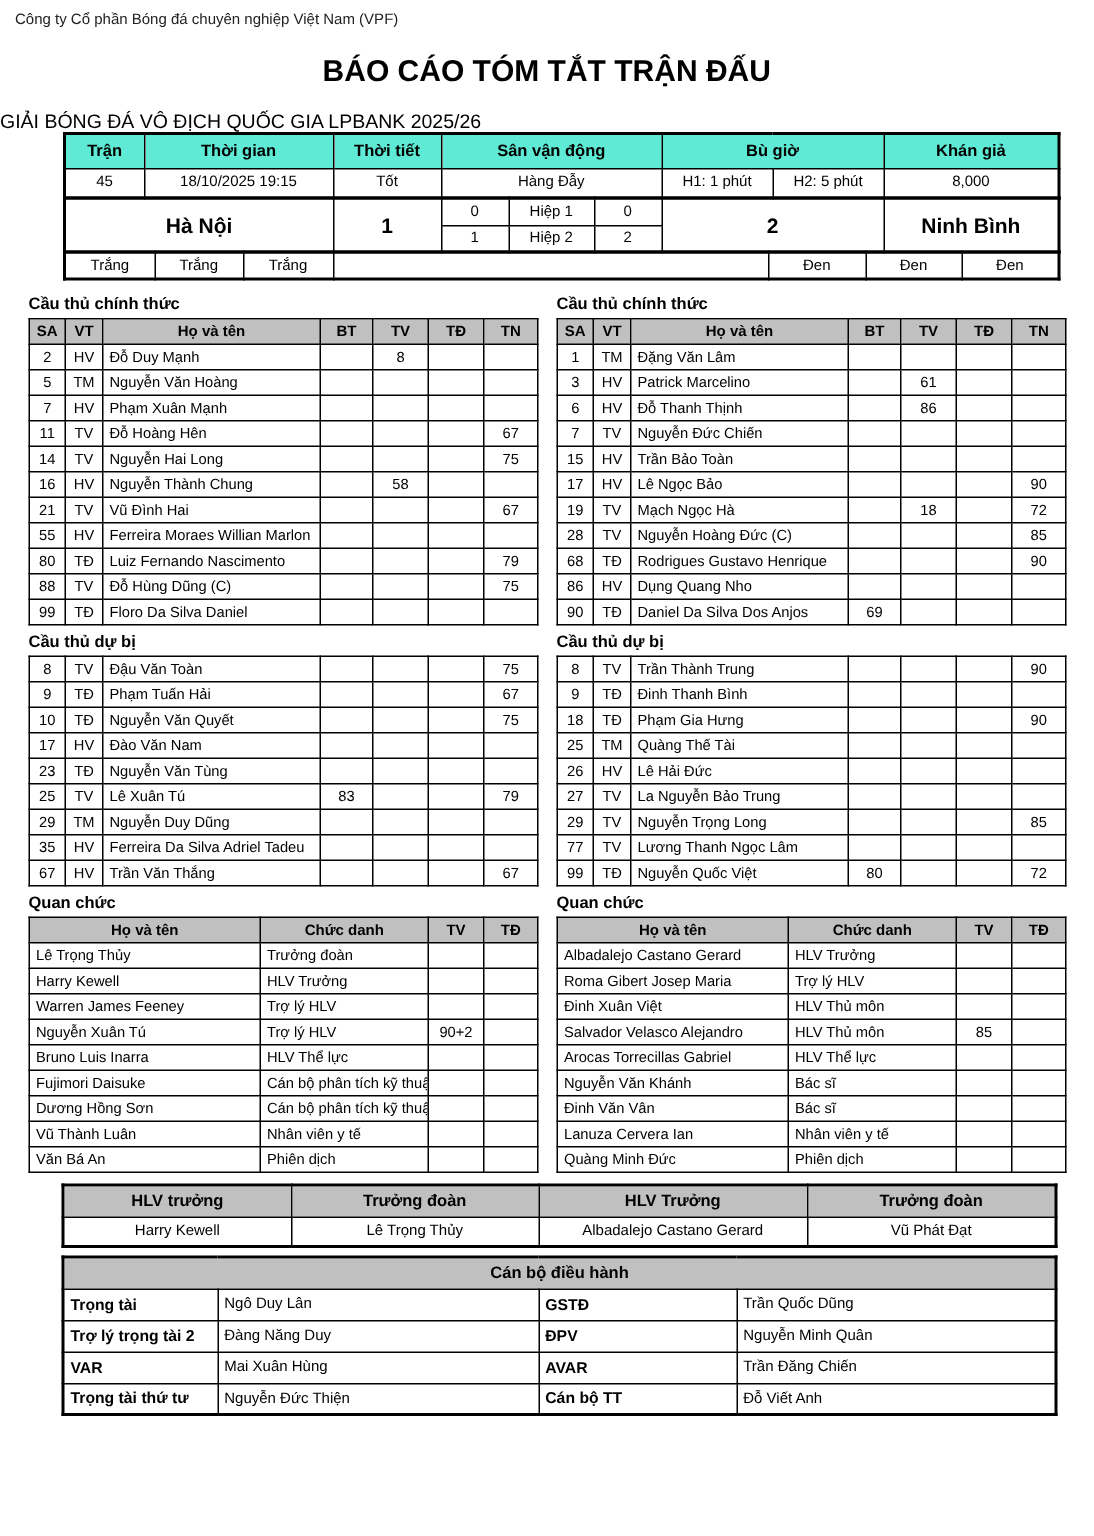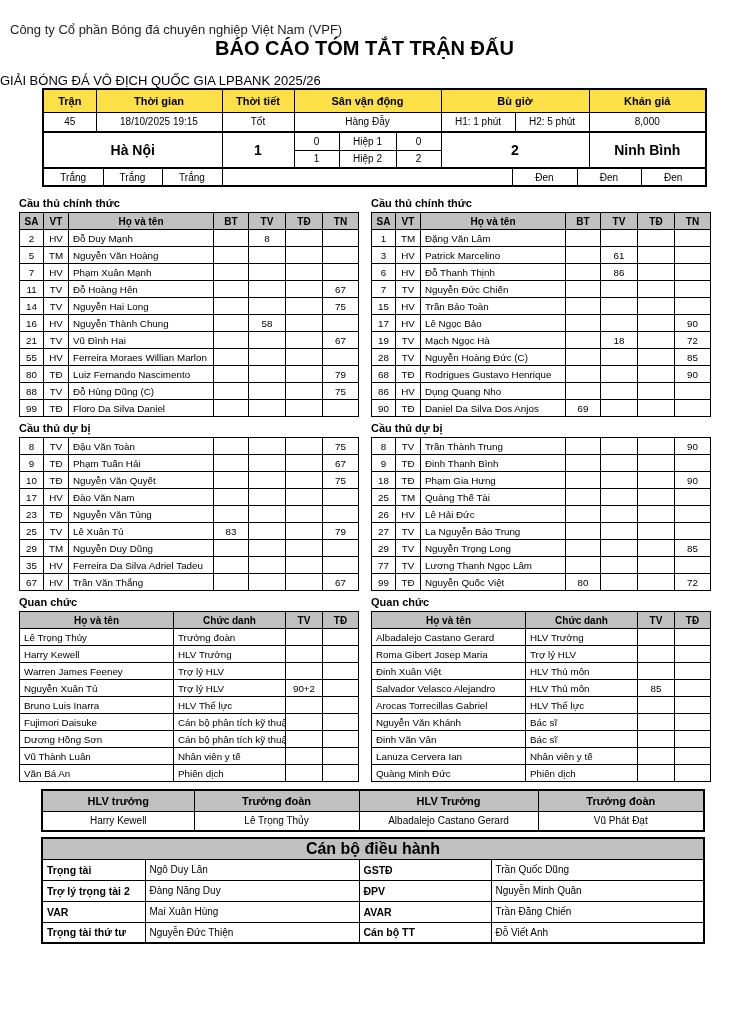--- a/index.html
+++ b/index.html
@@ -3,27 +3,27 @@
 <meta charset="utf-8">
 <style>
   * { box-sizing: border-box; }
   html, body { margin: 0; padding: 0; }
   body {
     width: 729px; height: 1024px; overflow: hidden;
     background: #ffffff; color: #000000;
     font-family: "Liberation Sans", sans-serif;
   }
   .page { position: relative; width: 729px; height: 1024px; padding-top: 22px; }
-  .org-note { position: absolute; top: 22px; left: 10px; font-size: 13px; color: #222; }
+  .org-note { position: absolute; top: 8px; left: 10px; font-size: 10px; color: #222; }
   .title { text-align: center; font-size: 20px; font-weight: bold; line-height: 24px; margin-top: 14px; }
   .subtitle { text-align: left; font-size: 13px; line-height: 15px; margin-top: 13px; }
 
   table.tbl { border-collapse: collapse; table-layout: fixed; }
   .tbl th, .tbl td { border: 1px solid #000; overflow: hidden; white-space: nowrap; text-align: center; padding: 0 2px; }
-  .gray th, th.gray { background: #fde047; }
+  .gray th, th.gray { background: #5eead4; }
 
   
   .info-a, .info-b, .info-c { width: 663px; margin-left: 42px; border: 2px solid #000; }
   .info-b, .info-c { margin-top: -2px; }
   .info-a th { height: 23px; font-size: 11px; }
   .info-a td { height: 20px; font-size: 10px; }
   .info-b td { height: 18px; font-size: 10px; }
   .info-b td.team { font-weight: bold; font-size: 14px; }
   .info-b td.bigscore { font-weight: bold; font-size: 14px; }
   .info-c td { height: 18px; font-size: 10px; }
@@ -35,21 +35,21 @@
   .ptable th, .otable th { height: 17px; font-size: 10px; font-weight: bold; background: #c0c0c0; }
   .ptable td, .otable td { height: 17px; font-size: 9.8px; }
   .tbl td.left, .tbl th.left { text-align: left; padding-left: 4px; }
   .tbl td.bold { font-weight: bold; font-size: 10.5px; }
 
   
   .hlv { width: 662px; margin-left: 41px; margin-top: 7px; border: 2px solid #000; }
   .hlv th { height: 21px; font-size: 11px; background: #c0c0c0; }
   .hlv td { height: 20px; font-size: 10px; }
   .canbo { width: 662px; margin-left: 41px; margin-top: 5px; border: 2px solid #000; }
-  .canbo th { height: 21px; font-size: 16px; background: #c0c0c0; }
+  .canbo th { height: 21px; font-size: 11px; background: #c0c0c0; }
   .canbo td { height: 21px; font-size: 10px; }
 </style>
 </head>
 <body>
 
 <div class="page">
 
   <div class="org-note">Công ty Cổ phần Bóng đá chuyên nghiệp Việt Nam (VPF)</div>
   <div class="title">BÁO CÁO TÓM TẮT TRẬN ĐẤU</div>
   <div class="subtitle">GIẢI BÓNG ĐÁ VÔ ĐỊCH QUỐC GIA LPBANK 2025/26</div>

